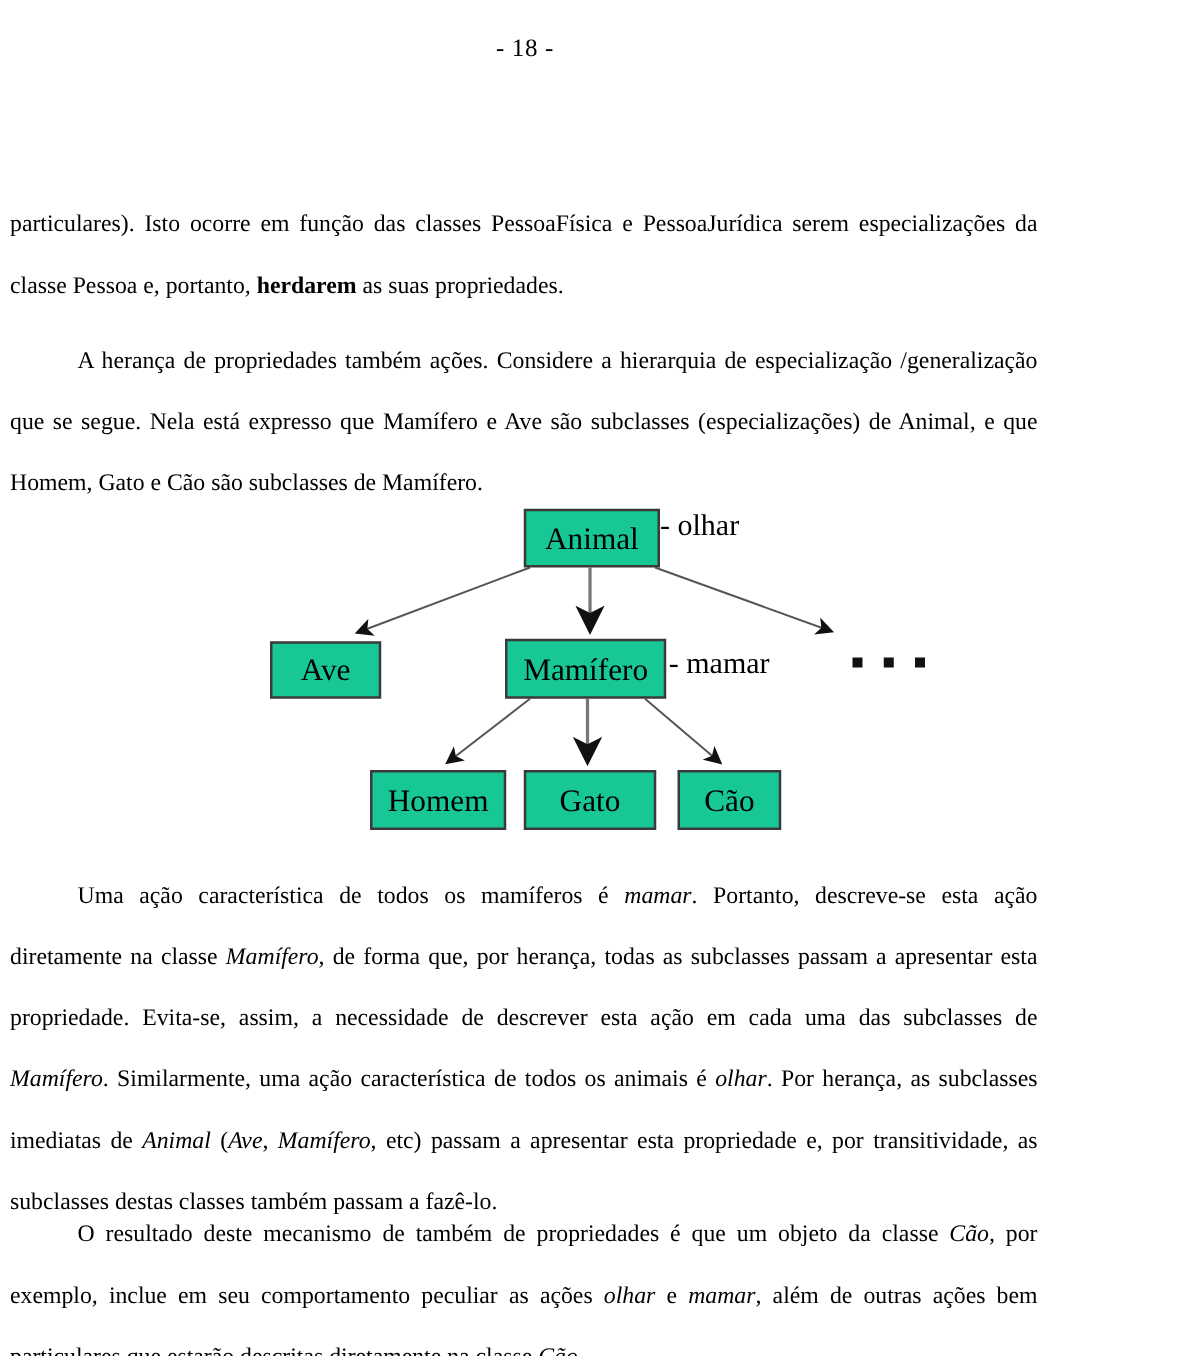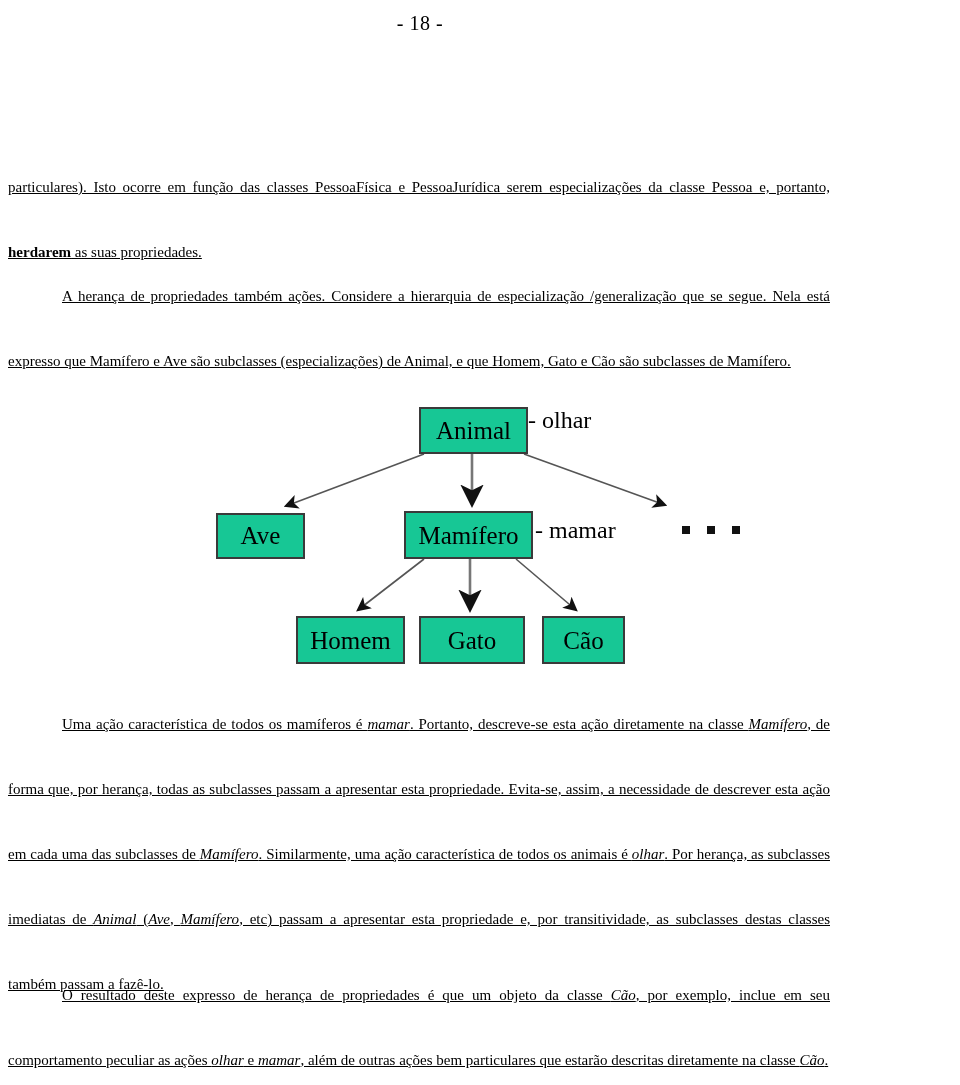--- a/index.html
+++ b/index.html
@@ -15,42 +15,41 @@
     font-family: "Liberation Serif", "DejaVu Serif", serif;
     color: #000000;
     overflow: hidden;
   }
 
   .page {
     position: relative;
     width: 840px;
     height: 1085px;
     box-sizing: border-box;
-    padding: 0 8px;
+    padding: 16px 8px;
   }
 
   
   .page-header {
     text-align: center;
     font-size: 20px;
     letter-spacing: 0.5px;
     padding-top: 8px;
     height: 40px;
     line-height: 30px;
   }
 
   
   .body-text {
     position: absolute;
     left: 8px;
     right: 10px;
     text-align: justify;
-    font-size: 15px;
-    line-height: 65px;
-    text-decoration: underline;
+    font-size: 19px;
+    line-height: 49px;
   }
   .body-text p {
     margin: 0;
     text-align: justify;
     text-justify: inter-word;
   }
   .indent { text-indent: 54px; }
   .noindent { text-indent: 0; }
 
   b, .bold { font-weight: bold; }
@@ -173,17 +172,17 @@
   </div>
 
   <div class="body-text" id="para-3">
     <p class="indent">
       <span>Uma ação característica de todos os mamíferos é </span><i>mamar</i><span>. Portanto, descreve-se esta ação diretamente na classe </span><i>Mamífero</i><span>, de forma que, por herança, todas as subclasses passam a apresentar esta propriedade. Evita-se, assim, a necessidade de descrever esta ação em cada uma das subclasses de </span><i>Mamífero</i><span>. Similarmente, uma ação característica de todos os animais é </span><i>olhar</i><span>. Por herança, as subclasses imediatas de </span><i>Animal</i><span> (</span><i>Ave</i><span>, </span><i>Mamífero</i><span>, etc) passam a apresentar esta propriedade e, por transitividade, as subclasses destas classes também passam a fazê-lo.</span>
     </p>
   </div>
 
   <div class="body-text" id="para-5">
     <p class="indent">
-      <span>O resultado deste expresso de herança de propriedades é que um objeto da classe </span><i>Cão</i><span>, por exemplo, inclue em seu comportamento peculiar as ações </span><i>olhar</i><span> e </span><i>mamar</i><span>, além de outras ações bem particulares que estarão descritas diretamente na classe </span><i>Cão</i><span>.</span>
+      <span>O resultado deste mecanismo de também de propriedades é que um objeto da classe </span><i>Cão</i><span>, por exemplo, inclue em seu comportamento peculiar as ações </span><i>olhar</i><span> e </span><i>mamar</i><span>, além de outras ações bem particulares que estarão descritas diretamente na classe </span><i>Cão</i><span>.</span>
     </p>
   </div>
 
 </div>
 
 </body></html>

